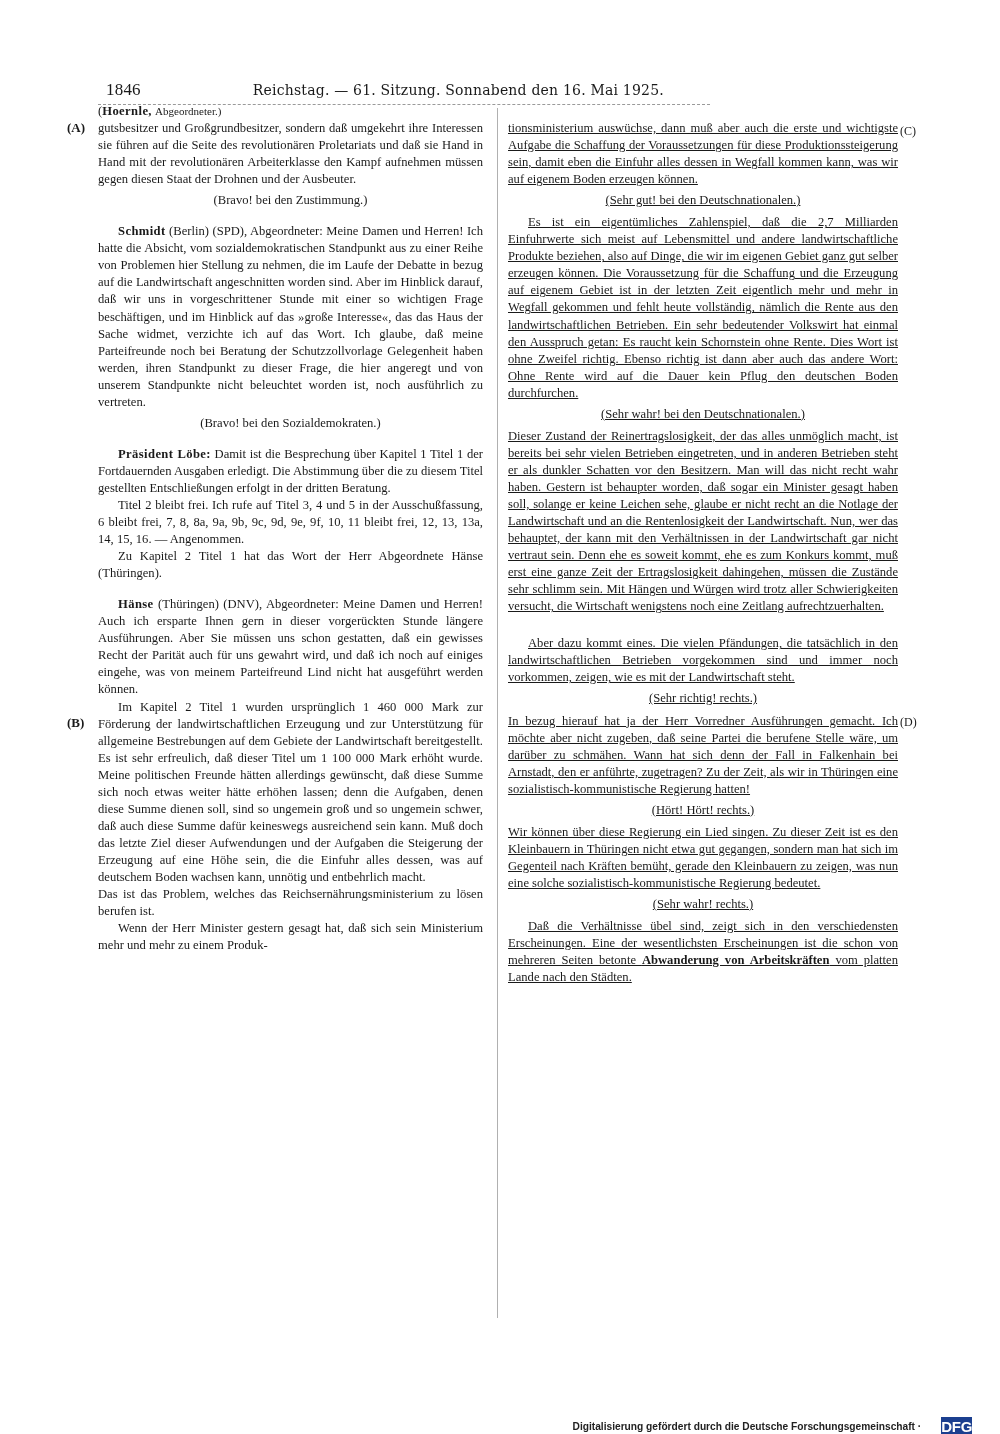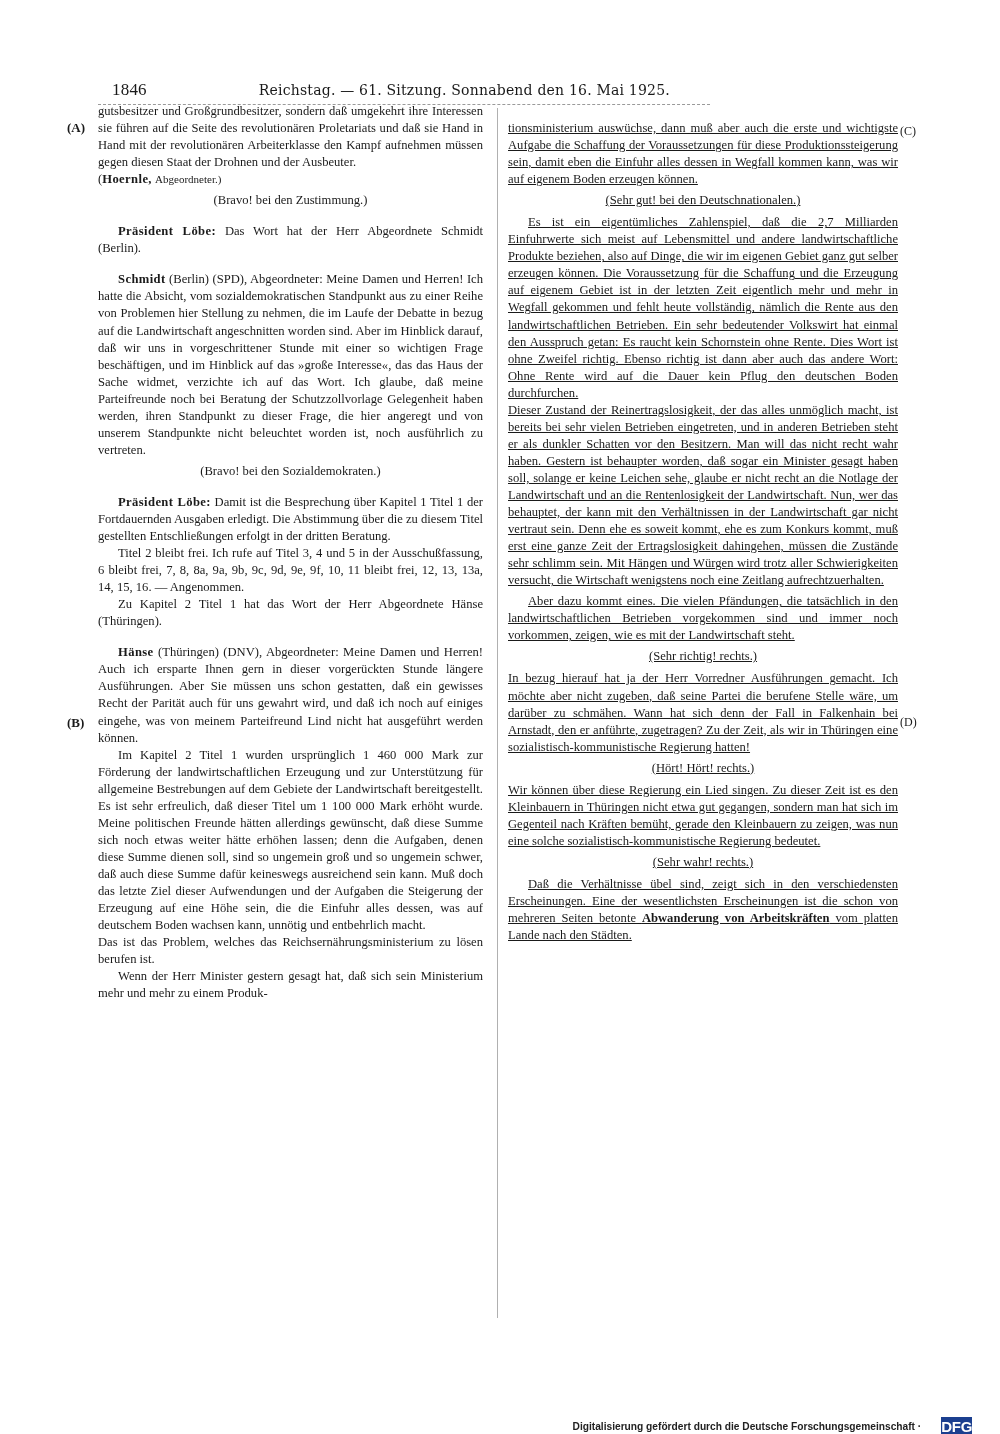--- a/index.html
+++ b/index.html
@@ -2,21 +2,21 @@
 <html><head>
 <meta charset="utf-8">
 <style>
   html, body { margin: 0; padding: 0; background: #ffffff; }
   body {
     width: 1000px; height: 1434px; position: relative; overflow: hidden;
     font-family: "DejaVu Serif", "Liberation Serif", serif;
     color: #1a1a1a;
   }
   .page-header {
-    position: absolute; left: 112px; top: 80px; width: 612px; height: 22px;
+    position: absolute; left: 106px; top: 80px; width: 612px; height: 22px;
     display: flex; align-items: baseline; font-size: 16px; letter-spacing: 0.2px;
   }
   .page-number { font-family: "Liberation Serif", serif; font-size: 17px; }
   .header-title { margin-left: 112px; font-size: 14px; }
   .header-rule {
     position: absolute; left: 98px; top: 104px; width: 612px; height: 0;
     border-top: 1px dashed #9a9a9a;
   }
   .col-divider {
     position: absolute; left: 497px; top: 108px; width: 0; height: 1210px;
@@ -60,44 +60,44 @@
 </div>
 <div class="header-rule"></div>
 <div class="col-divider"></div>
 
 <span class="margin-mark mark-bold" style="left:67px; top:120px;">(A)</span>
 <span class="margin-mark mark-bold" style="left:67px; top:715px;">(B)</span>
 <span class="margin-mark" style="left:900px; top:124px;">(C)</span>
 <span class="margin-mark" style="left:900px; top:715px;">(D)</span>
 
 <div class="column col-left">
-  <p class="cont">gutsbesitzer und Großgrundbesitzer, sondern daß umgekehrt ihre Interessen sie führen auf die Seite des revolutionären Proletariats und daß sie Hand in Hand mit der revolutionären Arbeiterklasse den Kampf aufnehmen müssen gegen diesen Staat der Drohnen und der Ausbeuter.</p>
   <p class="cont">
     <span>(</span><span class="speaker">Hoernle,</span>
     <span class="speaker-small">Abgeordneter.)</span>
   </p>
+  <p class="cont">gutsbesitzer und Großgrundbesitzer, sondern daß umgekehrt ihre Interessen sie führen auf die Seite des revolutionären Proletariats und daß sie Hand in Hand mit der revolutionären Arbeiterklasse den Kampf aufnehmen müssen gegen diesen Staat der Drohnen und der Ausbeuter.</p>
   <p class="interjection">(Bravo! bei den Zustimmung.)</p>
-  <p class="indent gap"><span class="speaker">Präsident Löbe:</span><span> Das Wort hat der Herr Abgeordnete Schmidt (Berlin).</span></p>
   <p class="indent gap"><span class="speaker">Schmidt</span><span> (Berlin) (SPD), Abgeordneter: Meine Damen und Herren! Ich hatte die Absicht, vom sozialdemokratischen Standpunkt aus zu einer Reihe von Problemen hier Stellung zu nehmen, die im Laufe der Debatte in bezug auf die Landwirtschaft angeschnitten worden sind. Aber im Hinblick darauf, daß wir uns in vorgeschrittener Stunde mit einer so wichtigen Frage beschäftigen, und im Hinblick auf das »große Interesse«, das das Haus der Sache widmet, verzichte ich auf das Wort. Ich glaube, daß meine Parteifreunde noch bei Beratung der Schutzzollvorlage Gelegenheit haben werden, ihren Standpunkt zu dieser Frage, die hier angeregt und von unserem Standpunkte nicht beleuchtet worden ist, noch ausführlich zu vertreten.</span></p>
   <p class="interjection">(Bravo! bei den Sozialdemokraten.)</p>
   <p class="indent gap"><span class="speaker">Präsident Löbe:</span><span> Damit ist die Besprechung über Kapitel 1 Titel 1 der Fortdauernden Ausgaben erledigt. Die Abstimmung über die zu diesem Titel gestellten Entschließungen erfolgt in der dritten Beratung.</span></p>
   <p class="indent">Titel 2 bleibt frei. Ich rufe auf Titel 3, 4 und 5 in der Ausschußfassung, 6 bleibt frei, 7, 8, 8a, 9a, 9b, 9c, 9d, 9e, 9f, 10, 11 bleibt frei, 12, 13, 13a, 14, 15, 16. — Angenommen.</p>
   <p class="indent">Zu Kapitel 2 Titel 1 hat das Wort der Herr Abgeordnete Hänse (Thüringen).</p>
   <p class="indent gap"><span class="speaker">Hänse</span><span> (Thüringen) (DNV), Abgeordneter: Meine Damen und Herren! Auch ich ersparte Ihnen gern in dieser vorgerückten Stunde längere Ausführungen. Aber Sie müssen uns schon gestatten, daß ein gewisses Recht der Parität auch für uns gewahrt wird, und daß ich noch auf einiges eingehe, was von meinem Parteifreund Lind nicht hat ausgeführt werden können.</span></p>
   <p class="indent">Im Kapitel 2 Titel 1 wurden ursprünglich 1 460 000 Mark zur Förderung der landwirtschaftlichen Erzeugung und zur Unterstützung für allgemeine Bestrebungen auf dem Gebiete der Landwirtschaft bereitgestellt. Es ist sehr erfreulich, daß dieser Titel um 1 100 000 Mark erhöht wurde. Meine politischen Freunde hätten allerdings gewünscht, daß diese Summe sich noch etwas weiter hätte erhöhen lassen; denn die Aufgaben, denen diese Summe dienen soll, sind so ungemein groß und so ungemein schwer, daß auch diese Summe dafür keineswegs ausreichend sein kann. Muß doch das letzte Ziel dieser Aufwendungen und der Aufgaben die Steigerung der Erzeugung auf eine Höhe sein, die die Einfuhr alles dessen, was auf deutschem Boden wachsen kann, unnötig und entbehrlich macht.</p>
   <p class="cont">Das ist das Problem, welches das Reichsernährungsministerium zu lösen berufen ist.</p>
   <p class="indent">Wenn der Herr Minister gestern gesagt hat, daß sich sein Ministerium mehr und mehr zu einem Produk-</p>
 </div>
 
 <div class="column col-right">
   <p class="cont" style="margin-top:17px;">tionsministerium auswüchse, dann muß aber auch die erste und wichtigste Aufgabe die Schaffung der Voraussetzungen für diese Produktionssteigerung sein, damit eben die Einfuhr alles dessen in Wegfall kommen kann, was wir auf eigenem Boden erzeugen können.</p>
   <p class="interjection">(Sehr gut! bei den Deutschnationalen.)</p>
   <p class="indent">Es ist ein eigentümliches Zahlenspiel, daß die 2,7 Milliarden Einfuhrwerte sich meist auf Lebensmittel und andere landwirtschaftliche Produkte beziehen, also auf Dinge, die wir im eigenen Gebiet ganz gut selber erzeugen können. Die Voraussetzung für die Schaffung und die Erzeugung auf eigenem Gebiet ist in der letzten Zeit eigentlich mehr und mehr in Wegfall gekommen und fehlt heute vollständig, nämlich die Rente aus den landwirtschaftlichen Betrieben. Ein sehr bedeutender Volkswirt hat einmal den Ausspruch getan: Es raucht kein Schornstein ohne Rente. Dies Wort ist ohne Zweifel richtig. Ebenso richtig ist dann aber auch das andere Wort: Ohne Rente wird auf die Dauer kein Pflug den deutschen Boden durchfurchen.</p>
+  <p class="interjection">(Sehr wahr! bei den Deutschnationalen.)</p>
   <p class="cont">Dieser Zustand der Reinertragslosigkeit, der das alles unmöglich macht, ist bereits bei sehr vielen Betrieben eingetreten, und in anderen Betrieben steht er als dunkler Schatten vor den Besitzern. Man will das nicht recht wahr haben. Gestern ist behaupter worden, daß sogar ein Minister gesagt haben soll, solange er keine Leichen sehe, glaube er nicht recht an die Notlage der Landwirtschaft und an die Rentenlosigkeit der Landwirtschaft. Nun, wer das behauptet, der kann mit den Verhältnissen in der Landwirtschaft gar nicht vertraut sein. Denn ehe es soweit kommt, ehe es zum Konkurs kommt, muß erst eine ganze Zeit der Ertragslosigkeit dahingehen, müssen die Zustände sehr schlimm sein. Mit Hängen und Würgen wird trotz aller Schwierigkeiten versucht, die Wirtschaft wenigstens noch eine Zeitlang aufrechtzuerhalten.</p>
-  <p class="indent" style="margin-top:4px;">Aber dazu kommt eines. Die vielen Pfändungen, die tatsächlich in den landwirtschaftlichen Betrieben vorgekommen sind und immer noch vorkommen, zeigen, wie es mit der Landwirtschaft steht.</p>
+  <p class="indent" style="margin-top:20px;">Aber dazu kommt eines. Die vielen Pfändungen, die tatsächlich in den landwirtschaftlichen Betrieben vorgekommen sind und immer noch vorkommen, zeigen, wie es mit der Landwirtschaft steht.</p>
   <p class="interjection">(Sehr richtig! rechts.)</p>
   <p class="cont">In bezug hierauf hat ja der Herr Vorredner Ausführungen gemacht. Ich möchte aber nicht zugeben, daß seine Partei die berufene Stelle wäre, um darüber zu schmähen. Wann hat sich denn der Fall in Falkenhain bei Arnstadt, den er anführte, zugetragen? Zu der Zeit, als wir in Thüringen eine sozialistisch-kommunistische Regierung hatten!</p>
   <p class="interjection">(Hört! Hört! rechts.)</p>
   <p class="cont">Wir können über diese Regierung ein Lied singen. Zu dieser Zeit ist es den Kleinbauern in Thüringen nicht etwa gut gegangen, sondern man hat sich im Gegenteil nach Kräften bemüht, gerade den Kleinbauern zu zeigen, was nun eine solche sozialistisch-kommunistische Regierung bedeutet.</p>
   <p class="interjection">(Sehr wahr! rechts.)</p>
   <p class="indent"><span>Daß die Verhältnisse übel sind, zeigt sich in den verschiedensten Erscheinungen. Eine der wesentlichsten Erscheinungen ist die schon von mehreren Seiten betonte </span><span class="bold-phrase">Abwanderung von Arbeitskräften</span><span> vom platten Lande nach den Städten.</span></p>
 </div>
 
 <div class="footer">
   <span>Digitalisierung gefördert durch die Deutsche Forschungsgemeinschaft ·</span>

